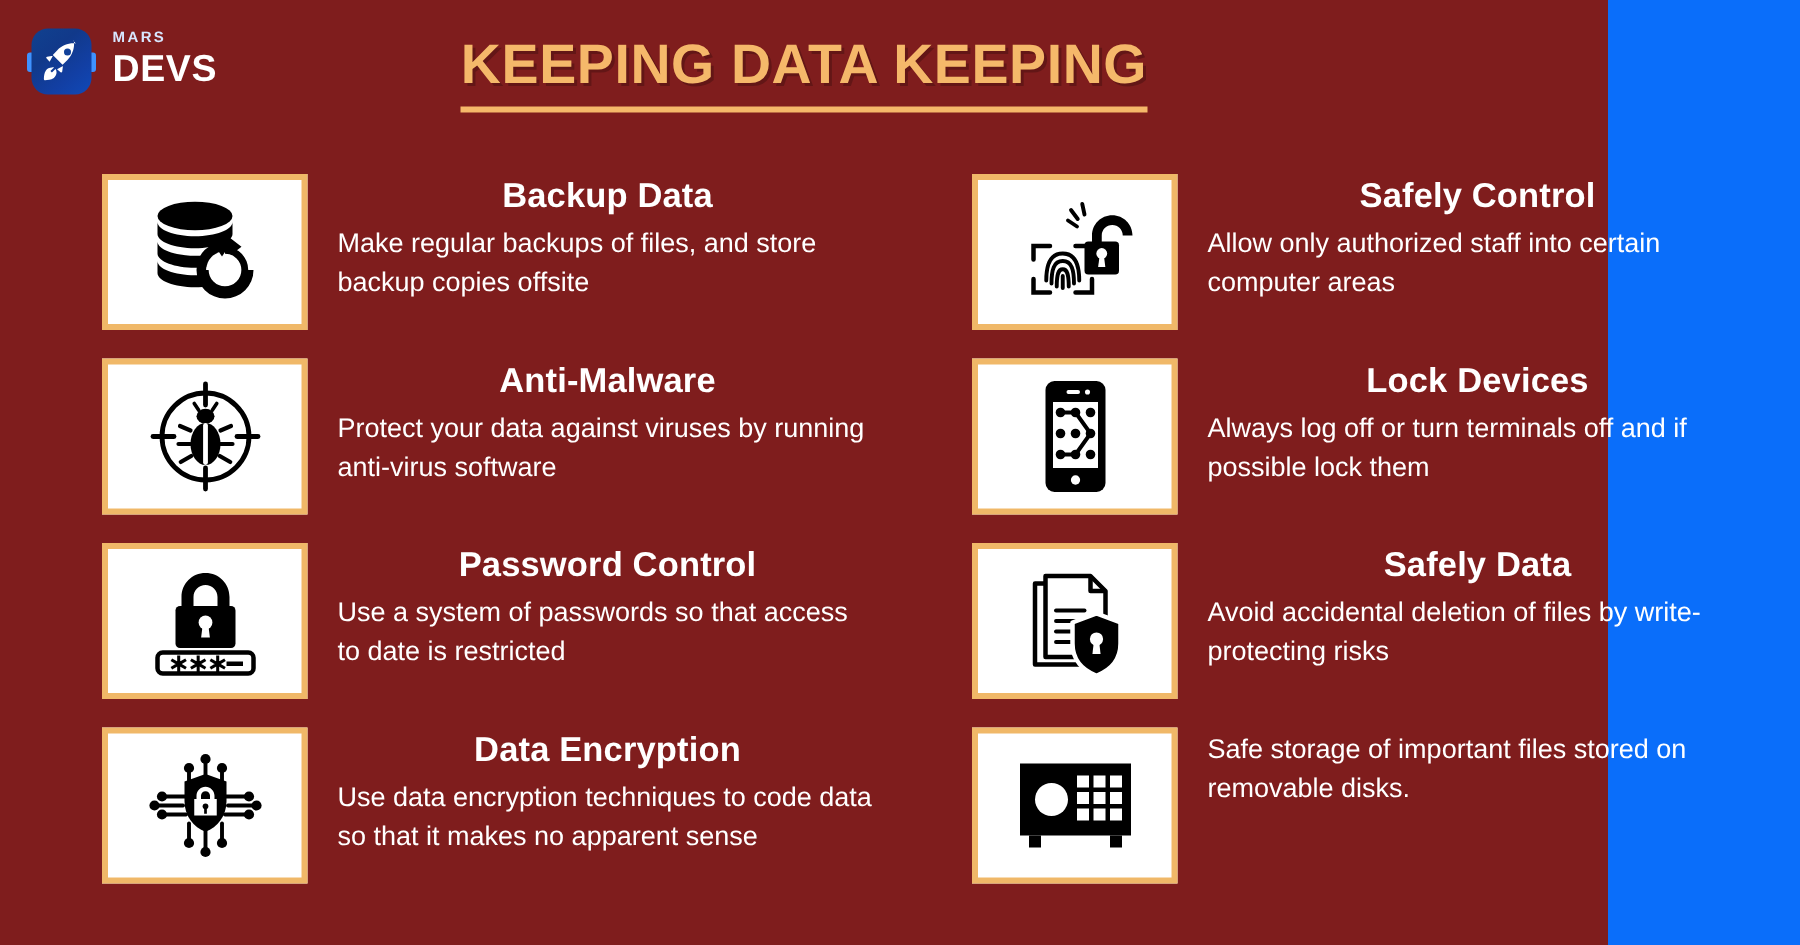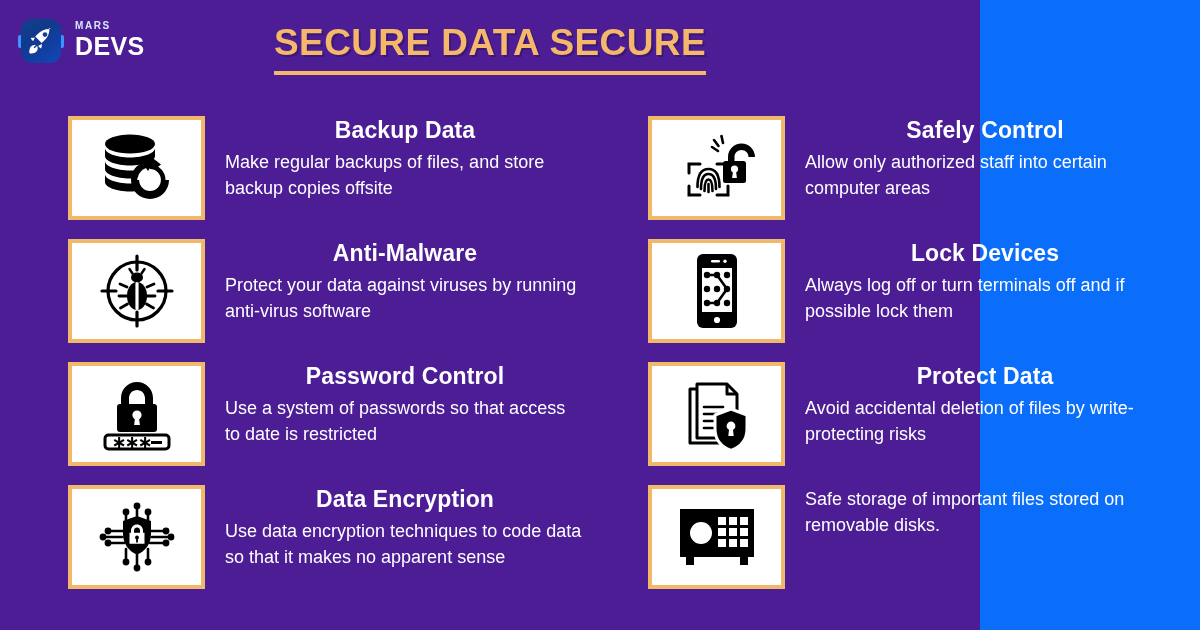--- a/index.html
+++ b/index.html
@@ -12,23 +12,23 @@
   }
 
   body {
     background: #0a6efa;
     font-family: "Liberation Sans", sans-serif;
     -webkit-font-smoothing: antialiased;
   }
 
   .poster {
     position: relative;
-    width: 980px;
+    width: 1072px;
     height: 630px;
-    background: #4c1d95;
+    background: #7f1d1d;
   }
 
   
   .header {
     position: relative;
     height: 100px;
   }
 
   .brand {
     position: absolute;
@@ -191,21 +191,21 @@
           </g>
         </svg>
       </div>
       <div class="brand-text">
         <div class="brand-sub">MARS</div>
         <div class="brand-main">DEVS</div>
       </div>
     </div>
 
     <div class="title-wrap">
-      <span class="title">SECURE DATA SECURE</span>
+      <span class="title">KEEPING DATA KEEPING</span>
     </div>
   </div>
 
   <div class="grid">
 
     <div class="col">
 
       <div class="card">
         <div class="icon-box">
           <svg width="78" height="74" viewBox="0 0 78 74">
@@ -412,21 +412,21 @@
               <line x1="26" y1="53" x2="38" y2="53"></line>
             </g>
             <path d="M53 34 l-16 6 v14 c0 11 7 18 16 21.5 9-3.5 16-10.5 16-21.5 v-14 z" fill="#000000" stroke="#ffffff" stroke-width="3" stroke-linejoin="round"></path>
             <g fill="#ffffff">
               <circle cx="53" cy="51" r="4.4"></circle>
               <path d="M51.2 53 h3.6 l0.9 8 h-5.4 z"></path>
             </g>
           </svg>
         </div>
         <div class="card-body">
-          <div class="card-title">Protect Data</div>
+          <div class="card-title">Safely Data</div>
           <div class="card-desc">Avoid accidental deletion of files by write-protecting risks</div>
         </div>
       </div>
 
       <div class="card">
         <div class="icon-box">
           <svg width="86" height="66" viewBox="0 0 86 66">
             <rect x="6" y="5" width="74" height="48" fill="#000000"></rect>
             <rect x="12" y="53" width="8" height="8" fill="#000000"></rect>
             <rect x="66" y="53" width="8" height="8" fill="#000000"></rect>

